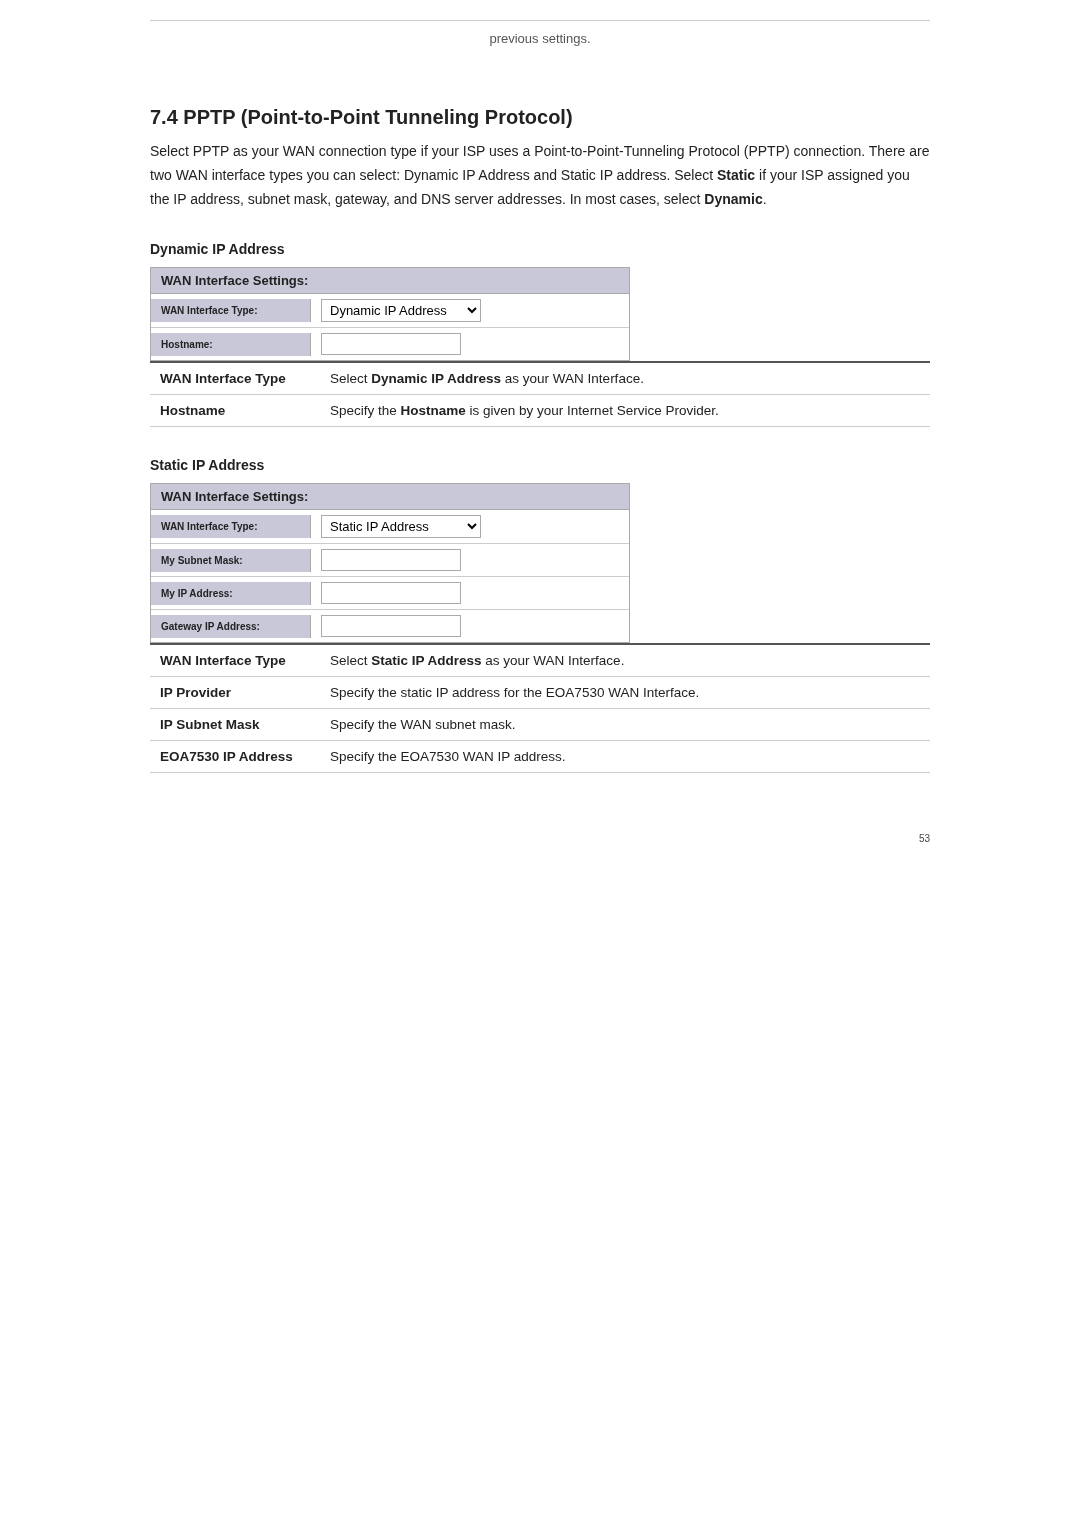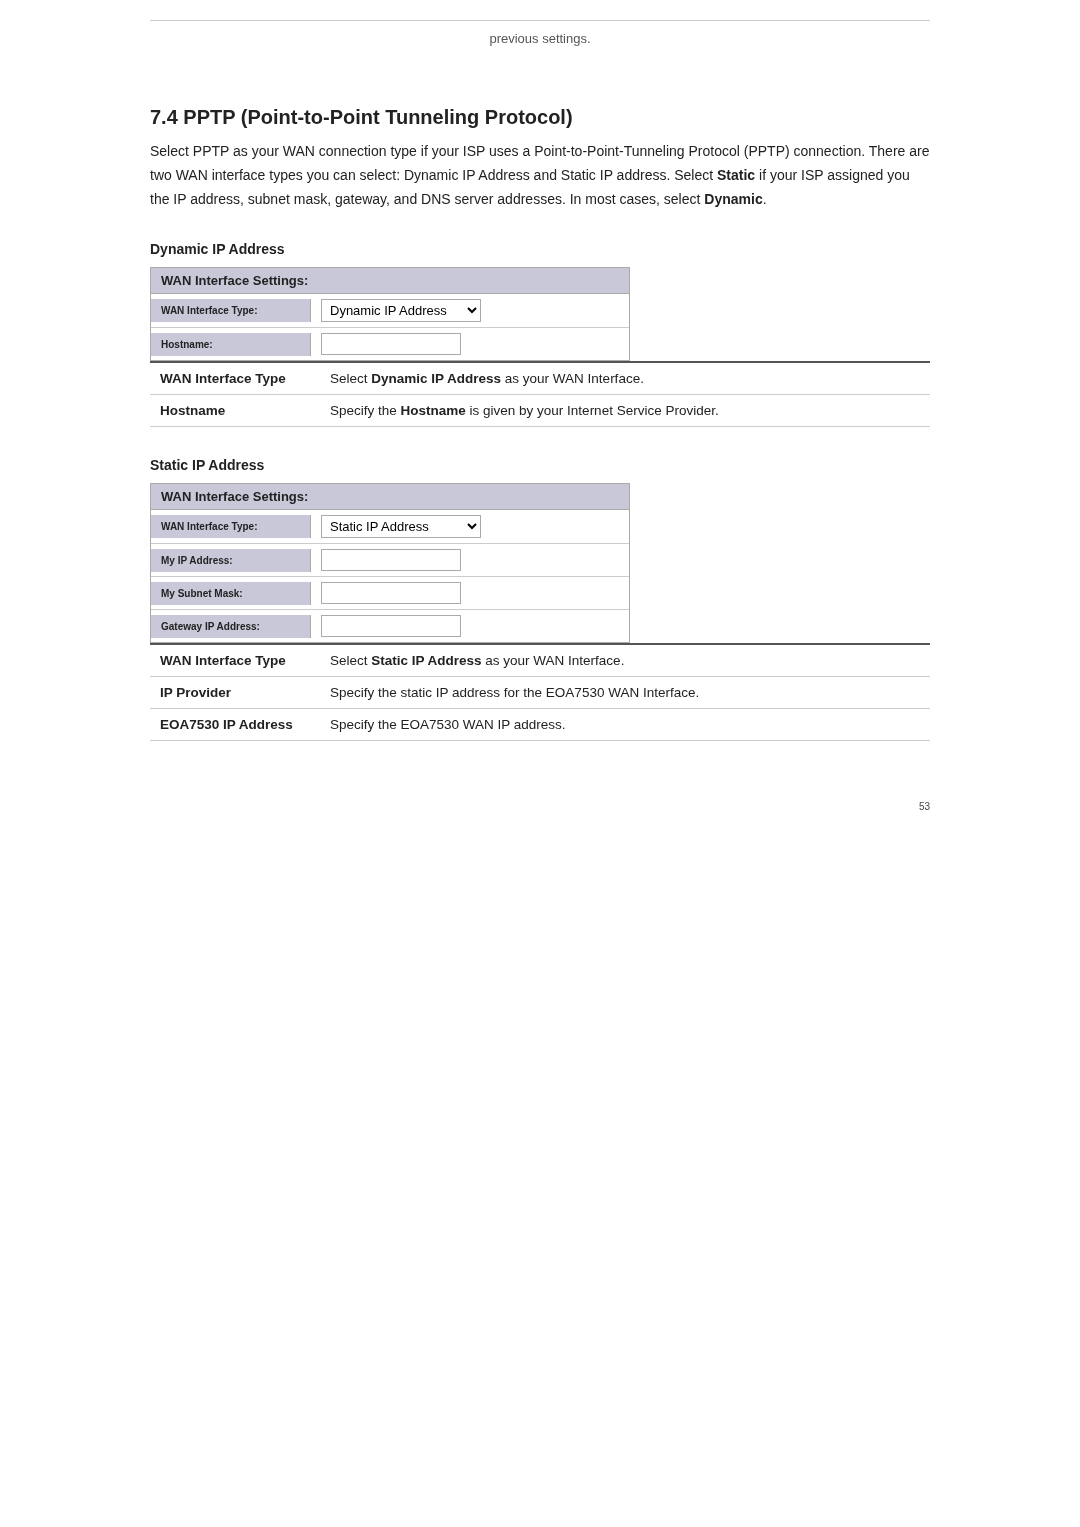--- a/index.html
+++ b/index.html
@@ -223,27 +223,27 @@
       <div class="wan-box-row">
         <div class="wan-box-label">WAN Interface Type:</div>
         <div class="wan-box-value">
           <select class="wan-select">
             <option>Static IP Address</option>
             <option>Dynamic IP Address</option>
           </select>
         </div>
       </div>
       <div class="wan-box-row">
+        <div class="wan-box-label">My Subnet Mask:</div>
+        <div class="wan-box-value">
+          <input type="text" class="wan-input" value="" style="">
+        </div>
+      </div>
+      <div class="wan-box-row">
         <div class="wan-box-label">My IP Address:</div>
-        <div class="wan-box-value">
-          <input type="text" class="wan-input" value="" style="">
-        </div>
-      </div>
-      <div class="wan-box-row">
-        <div class="wan-box-label">My Subnet Mask:</div>
         <div class="wan-box-value">
           <input type="text" class="wan-input" value="" style="">
         </div>
       </div>
       <div class="wan-box-row">
         <div class="wan-box-label">Gateway IP Address:</div>
         <div class="wan-box-value">
           <input type="text" class="wan-input" value="" style="">
         </div>
       </div>
@@ -253,20 +253,24 @@
       <tbody>
           <tr>
         <td>WAN Interface Type</td>
         <td>Select <b>Static IP Address</b> as your WAN Interface.</td>
       </tr>
       <tr>
         <td>IP Provider</td>
         <td>Specify the static IP address for the EOA7530 WAN Interface.</td>
       </tr>
       <tr>
+        <td>IP Subnet Mask</td>
+        <td>Specify the WAN subnet mask.</td>
+      </tr>
+      <tr>
         <td>EOA7530 IP Address</td>
         <td>Specify the EOA7530 WAN IP address.</td>
       </tr>
     </tbody>
       </table>
   </div>
 
   <div class="page-number">
     <span>53</span>
   </div>

